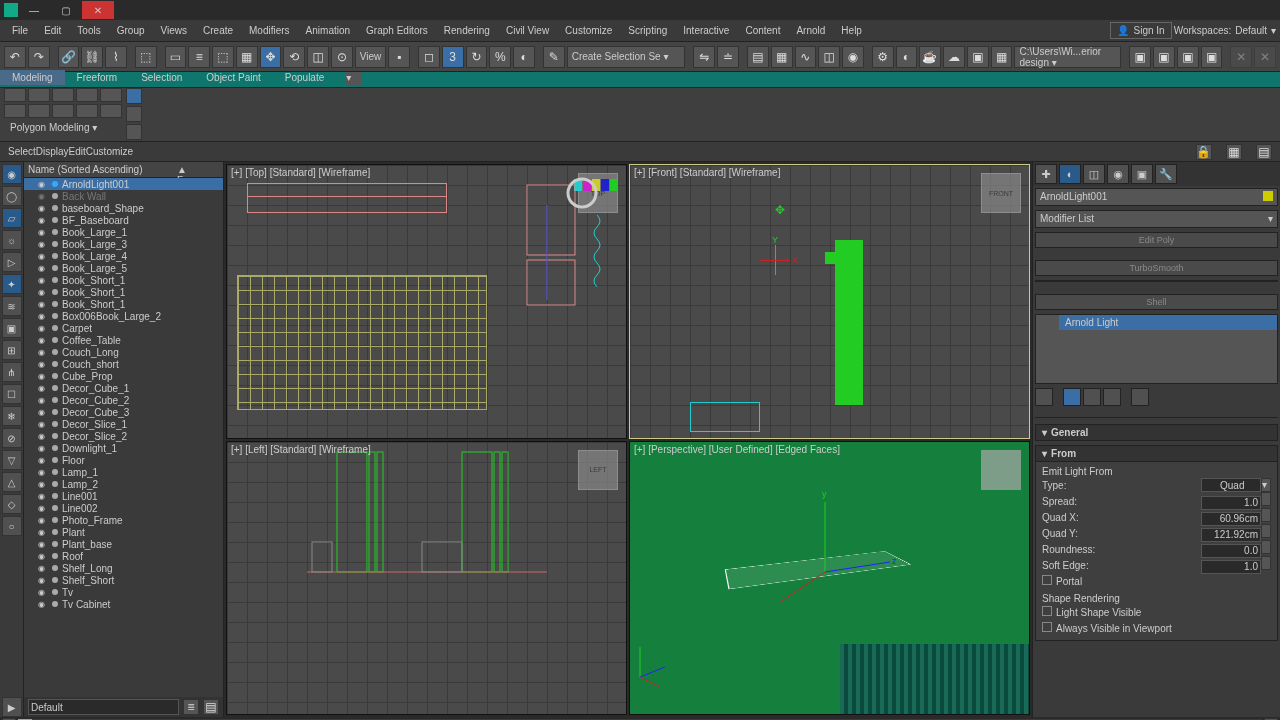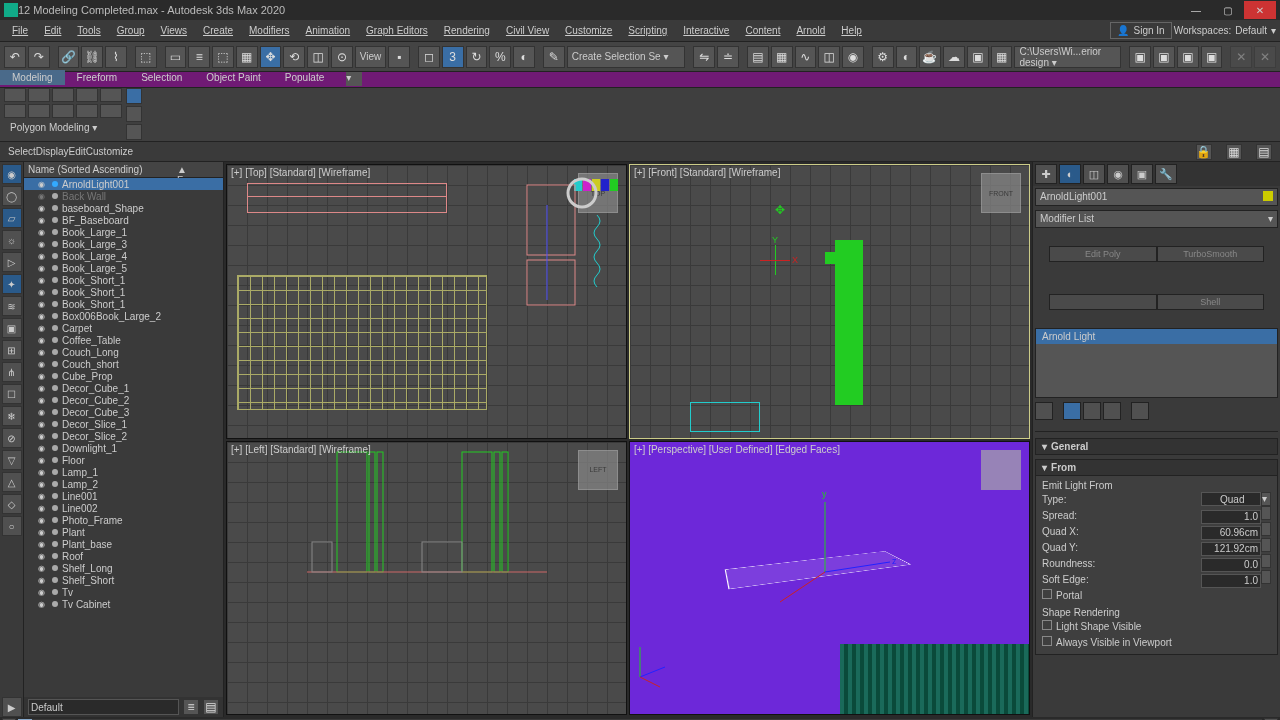--- a/index.html
+++ b/index.html
@@ -2,21 +2,21 @@
 <html><head>
 <meta charset="utf-8">
 <style>
 * { margin: 0; padding: 0; box-sizing: border-box; font-family: Tahoma, sans-serif; }
 body { background: #3a3a3a; color: #ccc; font-size: 10px; overflow: hidden; width: 1280px; height: 720px; position: relative; }
 .titlebar { background: #2a2a2a; height: 20px; display: flex; align-items: center; padding: 0 4px; color: #bbb; }
 .titlebar .title { flex: 1; font-size: 11px; }
 .titlebar .winbtn { width: 32px; height: 18px; display: inline-flex; align-items: center; justify-content: center; color: #ccc; }
 .titlebar .close { background: #c33; }
 .menubar { background: #3a3a3a; height: 22px; display: flex; align-items: center; padding: 0 4px; gap: 2px; border-bottom: 1px solid #222; }
-.menubar .mitem { padding: 3px 8px; cursor: pointer; text-decoration: underline; }
+.menubar .mitem { padding: 3px 8px; cursor: pointer; }
 .menubar .spacer { flex: 1; }
 .menubar .signin { border: 1px solid #666; padding: 2px 6px; display: flex; align-items: center; gap: 4px; }
 .menubar .ws { display: flex; align-items: center; gap: 4px; }
 .toolbar { background: #444; height: 30px; display: flex; align-items: center; padding: 0 4px; gap: 2px; border-bottom: 1px solid #222; }
 .tbtn { width: 22px; height: 22px; background: #555; border: 1px solid #333; display: inline-flex; align-items: center; justify-content: center; color: #ddd; font-size: 12px; }
 .tbtn.active { background: #3a6ea5; }
 .tsep { width: 4px; }
 .tdrop { background: #555; border: 1px solid #333; height: 22px; padding: 0 4px; display: inline-flex; align-items: center; font-size: 10px; }
 .ribbon { background: #3f3f3f; height: 70px; display: flex; border-bottom: 1px solid #222; }
 .ribbon .tab { padding: 2px 12px; font-size: 10px; cursor: pointer; }
@@ -57,23 +57,23 @@
   background-size: 20px 20px; }
 .viewcube { position: absolute; top: 8px; right: 8px; width: 40px; height: 40px; background: #888; opacity: 0.7; border: 1px solid #aaa; display: flex; align-items: center; justify-content: center; font-size: 7px; color: #333; }
 
 .cmdpanel { width: 248px; background: #3a3a3a; border-left: 1px solid #222; display: flex; flex-direction: column; }
 .cmd-tabs { height: 24px; display: flex; gap: 2px; padding: 2px; background: #333; }
 .cmd-tab { width: 22px; height: 20px; background: #505050; border: 1px solid #222; display: flex; align-items: center; justify-content: center; font-size: 11px; }
 .cmd-tab.active { background: #2a5a8a; }
 .cmd-name { background: #555; border: 1px solid #222; height: 18px; margin: 2px; padding: 2px 4px; font-size: 10px; }
 .cmd-name .sq { float: right; width: 10px; height: 10px; background: #cc0; }
 .mod-list { background: #555; border: 1px solid #222; height: 18px; margin: 2px; padding: 2px 4px; font-size: 10px; display: flex; justify-content: space-between; }
-.mod-btns { display: flex; gap: 0; margin: 16px; }
+.mod-btns { display: flex; gap: 12px; margin: 2px; flex-direction: column; }
 .mod-btns .mb { flex: 1; background: #4a4a4a; border: 1px solid #222; height: 16px; text-align: center; font-size: 9px; line-height: 14px; color: #888; }
-.mod-stack { background: #555; border: 1px solid #222; margin: 2px; height: 70px; }
+.mod-stack { background: #555; border: 1px solid #222; margin: 2px; height: 70px; padding-left: 23px; }
 .mod-stack .msi { background: #3a6ea5; padding: 2px 6px; font-size: 10px; }
 .mod-icons { display: flex; gap: 2px; margin: 2px; }
 .mod-icons .mi { width: 18px; height: 18px; background: #505050; border: 1px solid #222; }
 .mod-icons .mi.on { background: #3a6ea5; }
 .rollout { margin: 2px; }
 .rollout-h { background: #333; border: 1px solid #222; padding: 2px 6px; font-size: 10px; font-weight: bold; display: flex; align-items: center; gap: 4px; }
 .rollout-b { background: #3f3f3f; border: 1px solid #222; border-top: none; padding: 4px 6px; font-size: 10px; }
 .prow { display: flex; justify-content: space-between; align-items: center; height: 16px; }
 .prow input[type=text] { width: 60px; background: #2a2a2a; border: 1px solid #555; color: #ccc; height: 14px; font-size: 10px; text-align: right; padding-right: 2px; }
 .spinner { width: 10px; height: 14px; background: #555; border: 1px solid #333; display: inline-block; }
@@ -94,21 +94,20 @@
 .light-plane { position: absolute; width: 180px; height: 50px; border: 1px solid #fff; transform: perspective(300px) rotateX(70deg) rotateZ(-20deg); }
 .curtain { position: absolute; bottom: 0; background-image: repeating-linear-gradient(90deg, #1a6a5a 0 4px, #0a4a3a 4px 8px); }
 
 svg.abs { position: absolute; inset: 0; width: 100%; height: 100%; }
 </style>
 </head>
 <body>
 
 <div class="titlebar">
   <span style="width:14px;height:14px;background:#1a8;"></span>
-  <span class="title">12 Modeling Completed.max - Autodesk 3ds Max 2020</span>
   <span class="winbtn">—</span>
   <span class="winbtn">▢</span>
   <span class="winbtn close">✕</span>
 </div>
 
 <div class="menubar">
   <span id="menus-holder"><span class="mitem">File</span><span class="mitem">Edit</span><span class="mitem">Tools</span><span class="mitem">Group</span><span class="mitem">Views</span><span class="mitem">Create</span><span class="mitem">Modifiers</span><span class="mitem">Animation</span><span class="mitem">Graph Editors</span><span class="mitem">Rendering</span><span class="mitem">Civil View</span><span class="mitem">Customize</span><span class="mitem">Scripting</span><span class="mitem">Interactive</span><span class="mitem">Content</span><span class="mitem">Arnold</span><span class="mitem">Help</span></span>
   <span class="spacer"></span>
   <span class="signin">👤 <span>Sign In</span></span>
   <span class="ws">
@@ -167,21 +166,21 @@
   <span class="tbtn">▣</span>
   <span class="tbtn">▣</span>
   <span class="tbtn">▣</span>
   <span class="tbtn">▣</span>
   <span class="tsep"></span>
   <span class="tbtn" style="opacity:.4">✕</span>
   <span class="tbtn" style="opacity:.4">✕</span>
 </div>
 
 <div style="position:relative; height:70px; background:#3f3f3f; border-bottom:1px solid #222;">
-  <div class="ribbon tabs" style="position:absolute;top:0;left:0;right:0;height:16px;display:flex;background:#701a75;">
+  <div class="ribbon tabs" style="position:absolute;top:0;left:0;right:0;height:16px;display:flex;background:#0f766e;">
     <span id="rtabs-holder"><span class="tab active">Modeling</span><span class="tab">Freeform</span><span class="tab">Selection</span><span class="tab">Object Paint</span><span class="tab">Populate</span></span>
     <span style="margin-left:10px;width:16px;height:14px;background:#555;">▾</span>
   </div>
   <div style="position:absolute;top:16px;left:4px;display:flex;gap:4px;align-items:flex-start;">
     <div class="rpanel">
       <div class="rrow">
           <span class="sbtn"></span>
           <span class="sbtn"></span>
           <span class="sbtn"></span>
           <span class="sbtn"></span>
@@ -483,21 +482,21 @@
           <rect x="235" y="10" width="30" height="120"></rect>
           <rect x="267" y="10" width="6" height="120"></rect>
           <rect x="275" y="10" width="6" height="120"></rect>
         </g>
         <line x1="80" y1="130" x2="320" y2="130" stroke="#c66"></line>
         <rect x="85" y="100" width="20" height="30" fill="none" stroke="#888"></rect>
         <rect x="195" y="100" width="40" height="30" fill="none" stroke="#888"></rect>
       </svg>
     </div>
 
-    <div class="viewport" style="background:#6d28d9">
+    <div class="viewport" style="background:#15803d">
       <div class="vp-label">[+] [Perspective] [User Defined] [Edged Faces]</div>
       <div class="viewcube" style="background:#aaa"></div>
       <div class="light-plane" style="left:100px;top:100px;background:rgba(255,255,255,.1)"></div>
       <div class="curtain" style="left:210px;width:190px;height:70px;"></div>
       <svg class="abs">
         <line x1="195" y1="130" x2="195" y2="60" stroke="#2c2"></line>
         <line x1="195" y1="130" x2="260" y2="120" stroke="#22f"></line>
         <line x1="195" y1="130" x2="150" y2="160" stroke="#c22"></line>
         <text x="192" y="55" fill="#2c2" font-size="9">y</text>
         <text x="262" y="122" fill="#22f" font-size="9">z</text>

